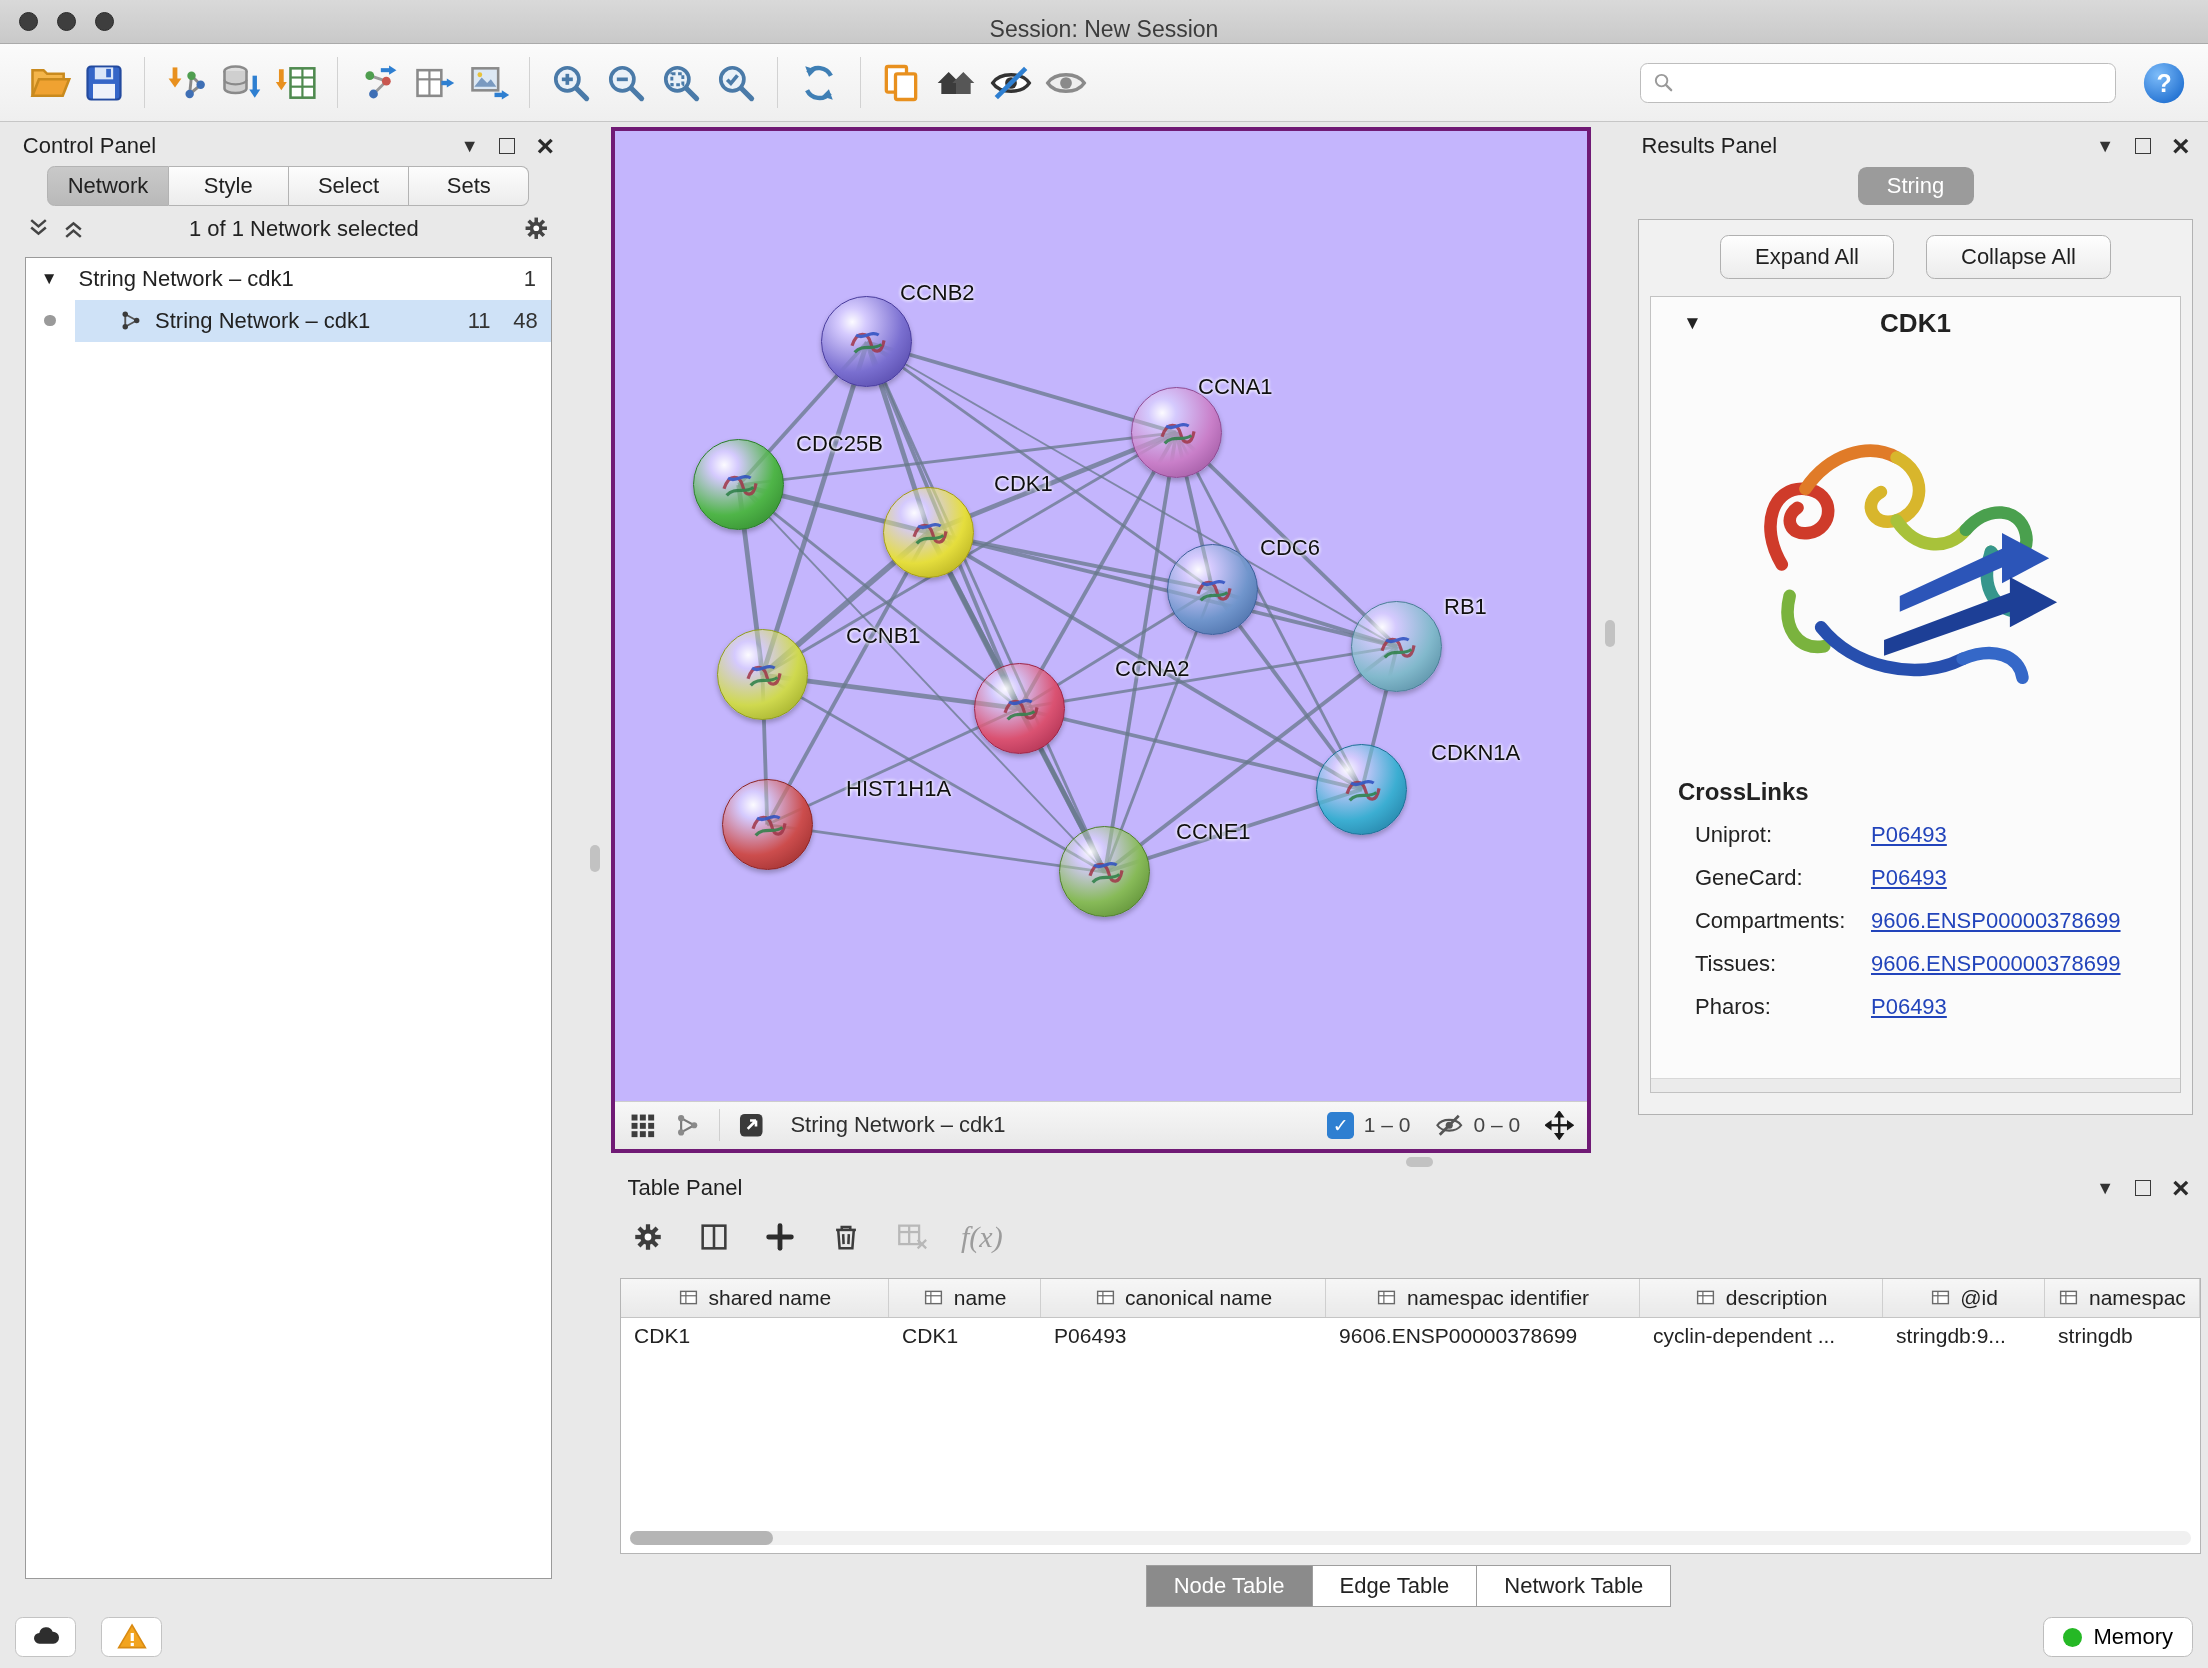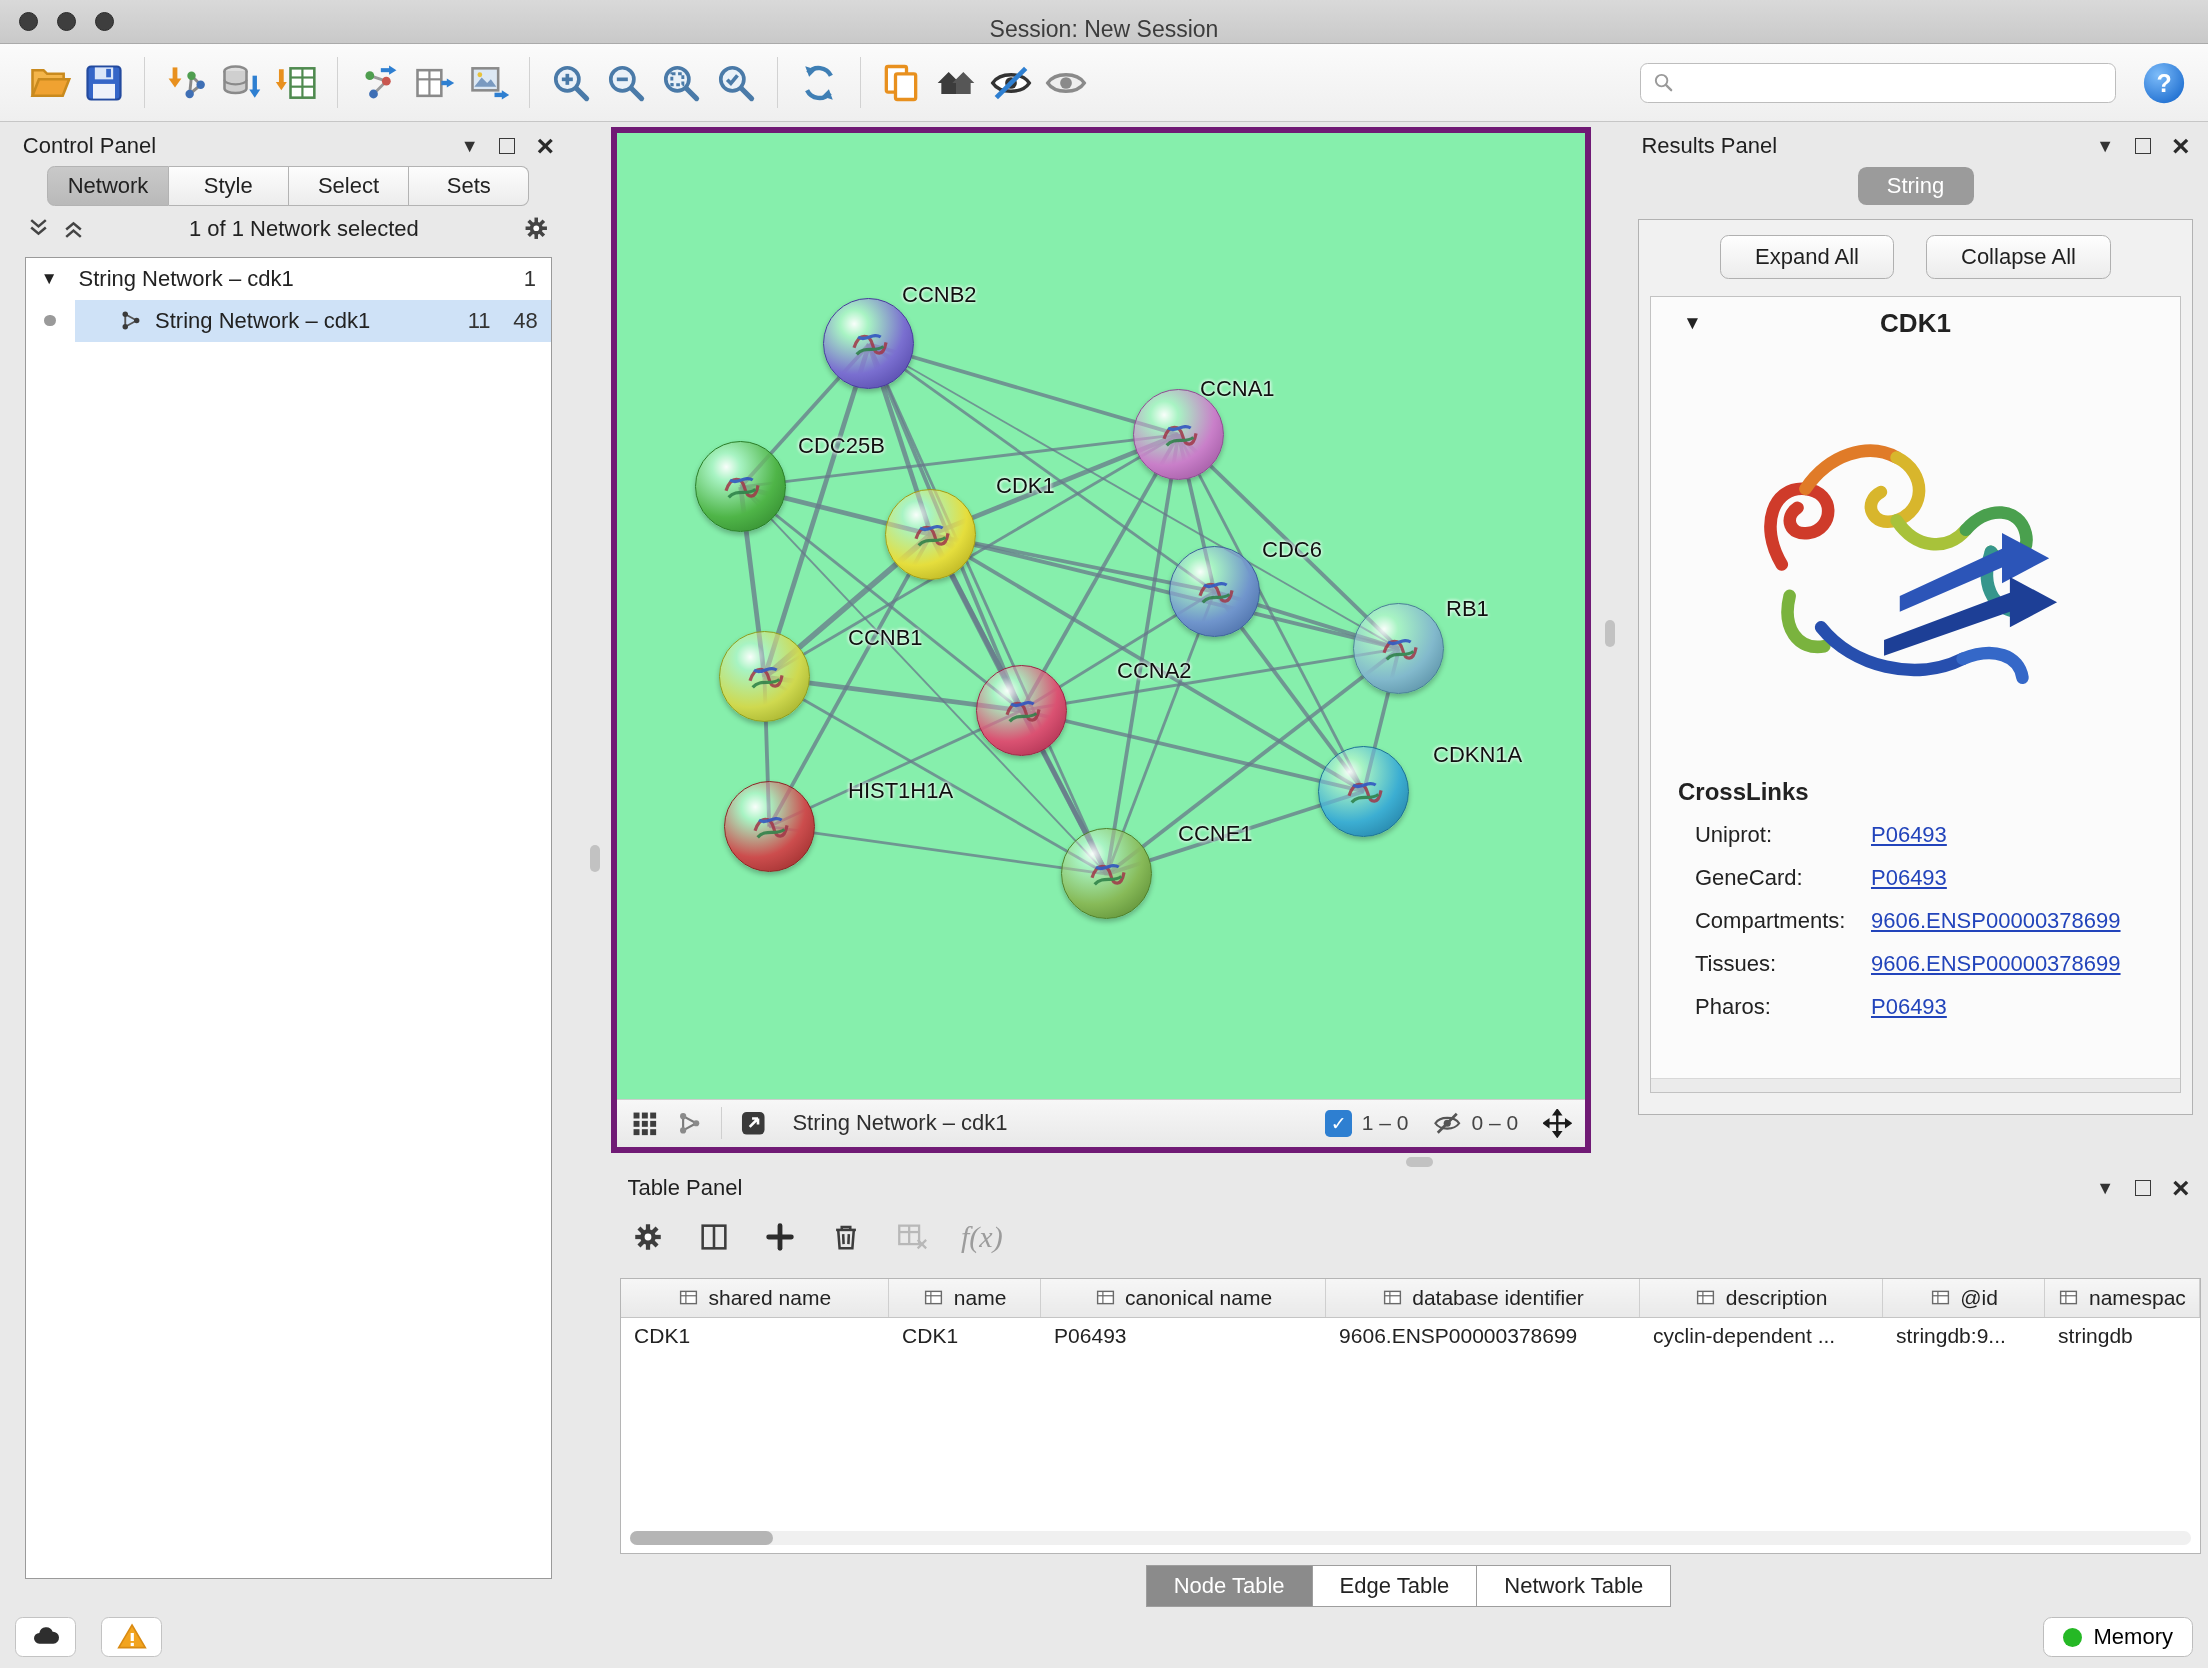--- a/index.html
+++ b/index.html
@@ -55,21 +55,21 @@
   .tree-exp { font-size:17px; color:#222; margin-right:21px; }
   .tree-label { flex:1; white-space:nowrap; overflow:hidden; }
   .tree-count { color:#333; margin-left:11.4px; }
   .tree-child .gutter { width:49px; display:flex; align-items:center; justify-content:center; flex:none; }
   .dot { width:11.4px; height:11.4px; border-radius:50%; background:#9a9a9a; display:block; }
   .row-body { flex:1; display:flex; align-items:center; height:100%; padding:0 13.3px 0 44px; background:#cfe2f7; gap:11.4px; }
   .share-ic { width:25px; height:25px; flex:none; }
 
   
   .network-view { position:absolute; left:611px; top:4.8px; width:980px; height:1026px;
-                  background:#86efac; border:6px solid #701a75;text-align:center; }
+                  background:#c4b5fd; border:4px solid #701a75;text-align:center; }
   .net-canvas { position:absolute; left:0; right:0; top:0; bottom:48px; overflow:hidden; }
   #edges-svg, #node-layer { position:absolute; inset:0; }
   .net-node { position:absolute; width:91px; height:91px; border-radius:50%;
               border:1.9px solid rgba(0,0,0,.3); display:flex; align-items:center; justify-content:center;
               box-shadow:0 2.9px 5.7px rgba(0,0,0,.25); }
   .node-squiggle { width:60%; height:60%; opacity:.85; }
   .net-label { position:absolute; font-size:22px; color:#101010;
                text-shadow:0 0 3.8px #fff, 0 0 3.8px #fff; white-space:nowrap; }
   .net-toolbar { position:absolute; left:0; right:0; bottom:0; height:48px;
                  background:linear-gradient(#f7f7f7,#e8e8e8); border-top:1px solid #cdcdcd;
@@ -718,21 +718,21 @@
                   <span>canonical name</span>
                 </span>
               </th>
             <th>
                 <span class="th-inner">
                   <svg class="col-ic" viewBox="0 0 24 24">
                     <rect x="3" y="5" width="18" height="14" fill="#fff" stroke="#6a6a6a" stroke-width="1.6"></rect>
                     <line x1="3" y1="10" x2="21" y2="10" stroke="#6a6a6a" stroke-width="1.4"></line>
                     <line x1="9" y1="5" x2="9" y2="19" stroke="#6a6a6a" stroke-width="1.4"></line>
                   </svg>
-                  <span>database identifier</span>
+                  <span>namespac identifier</span>
                 </span>
               </th>
             <th>
                 <span class="th-inner">
                   <svg class="col-ic" viewBox="0 0 24 24">
                     <rect x="3" y="5" width="18" height="14" fill="#fff" stroke="#6a6a6a" stroke-width="1.6"></rect>
                     <line x1="3" y1="10" x2="21" y2="10" stroke="#6a6a6a" stroke-width="1.4"></line>
                     <line x1="9" y1="5" x2="9" y2="19" stroke="#6a6a6a" stroke-width="1.4"></line>
                   </svg>
                   <span>description</span>

